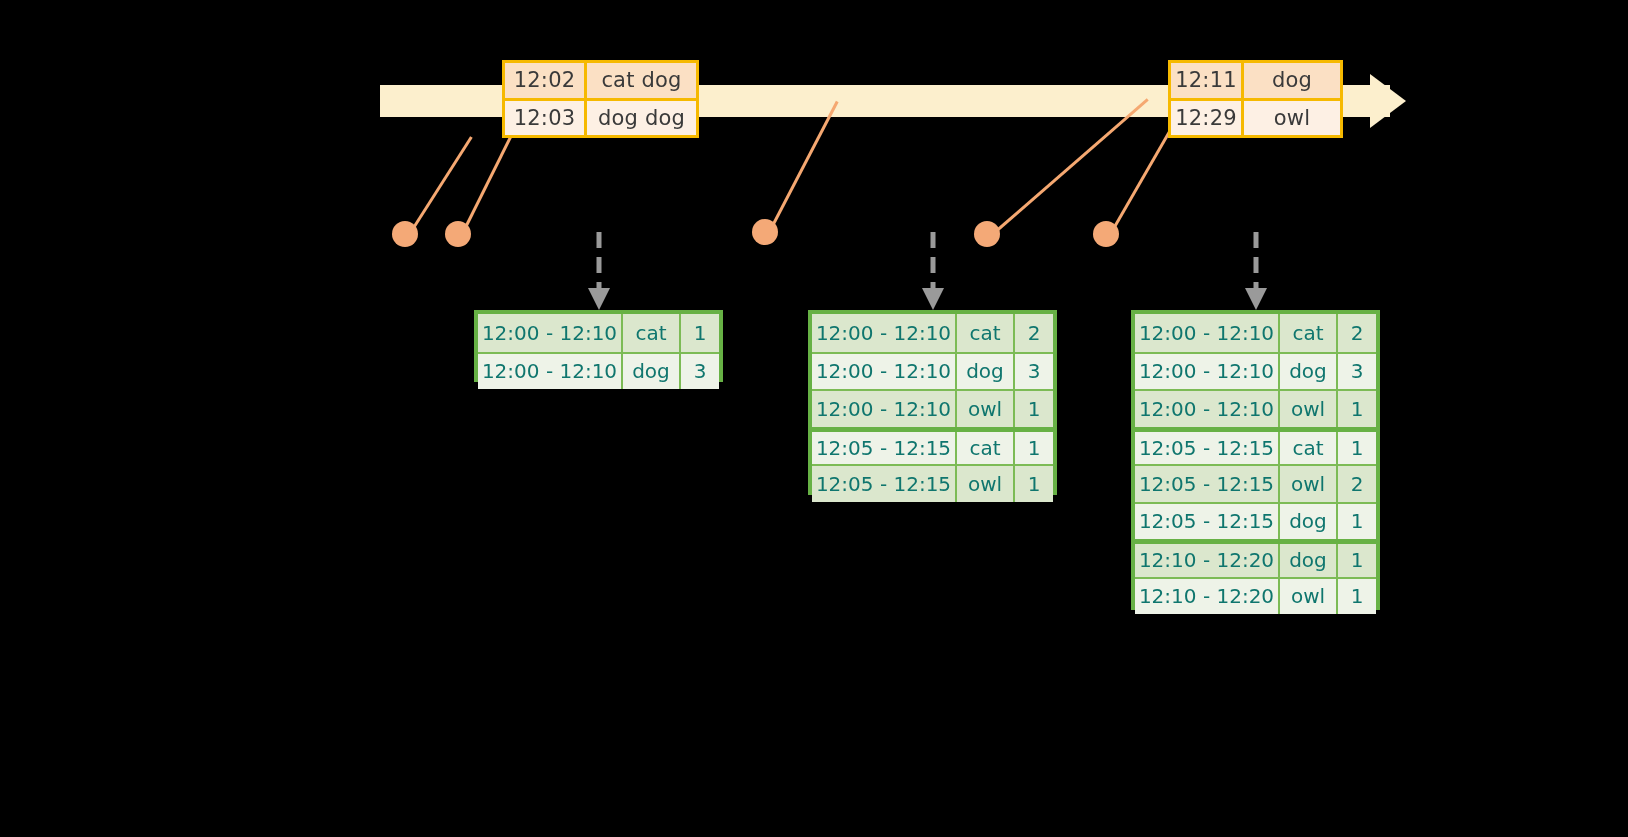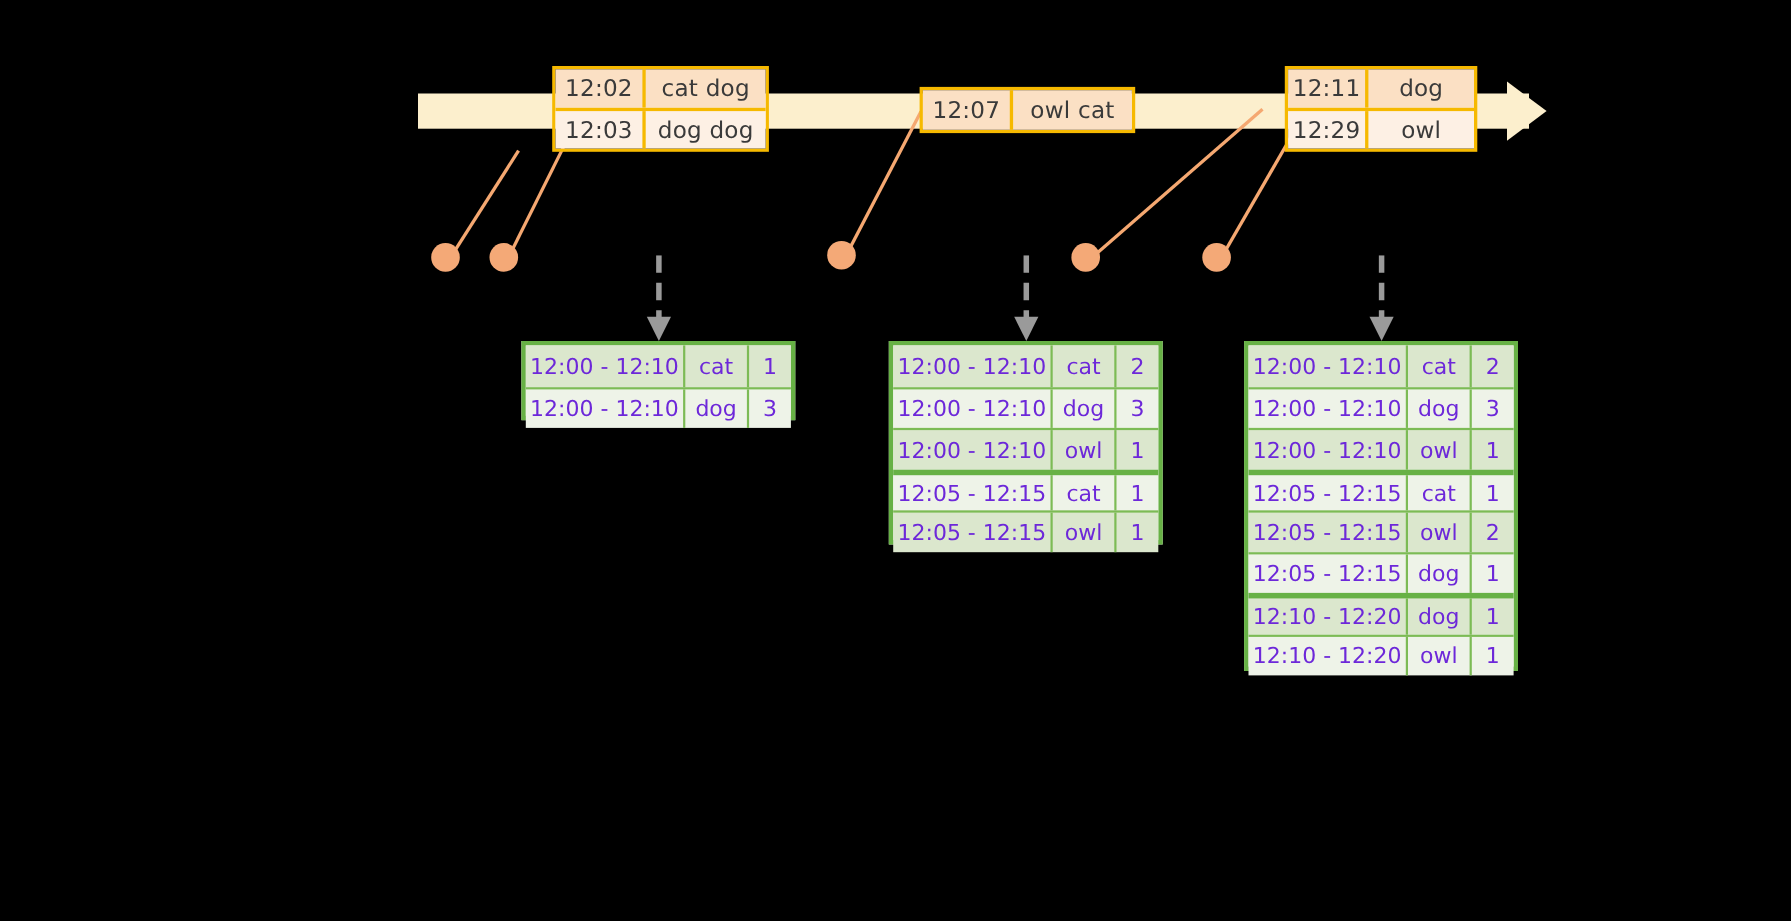--- a/index.html
+++ b/index.html
@@ -97,21 +97,21 @@
   .res-row.tone-a { background: #dbe7cd; }
   .res-row.tone-b { background: #eef3e8; }
   .res-row + .res-row { border-top: 2px solid #7cbb55; }
   .res-row.group-start { border-top: 5px solid #67b145; }
   .res-cell {
     display: flex;
     align-items: center;
     justify-content: center;
     box-sizing: border-box;
     font-size: 20px;
-    color: #6d28d9;
+    color: #0f766e;
     white-space: nowrap;
   }
   .res-cell.c-range { border-right: 2px solid #7cbb55; }
   .res-cell.c-word  { border-right: 2px solid #7cbb55; }
 </style>
 </head>
 <body>
 
 <div id="stage">
 
@@ -137,26 +137,20 @@
     <div class="event-row shade-a">
       <div class="event-cell time-cell" style="width:82px;">12:02</div>
       <div class="event-cell" style="flex:1;">cat dog</div>
     </div>
     <div class="event-row shade-b">
       <div class="event-cell time-cell" style="width:82px;">12:03</div>
       <div class="event-cell" style="flex:1;">dog dog</div>
     </div>
   </div>
 
-  <div class="event-box" style="left:836px; top:79px; width:196px; height:42px;">
-    <div class="event-row shade-a">
-      <div class="event-cell time-cell" style="width:82px;">12:07</div>
-      <div class="event-cell" style="flex:1;">owl cat</div>
-    </div>
-  </div>
 
   <div class="event-box" style="left:1168px; top:60px; width:175px; height:78px;">
     <div class="event-row shade-a">
       <div class="event-cell time-cell" style="width:73px;text-align:center;">12:11</div>
       <div class="event-cell" style="flex:1;">dog</div>
     </div>
     <div class="event-row shade-b">
       <div class="event-cell time-cell" style="width:73px;">12:29</div>
       <div class="event-cell" style="flex:1;">owl</div>
     </div>

